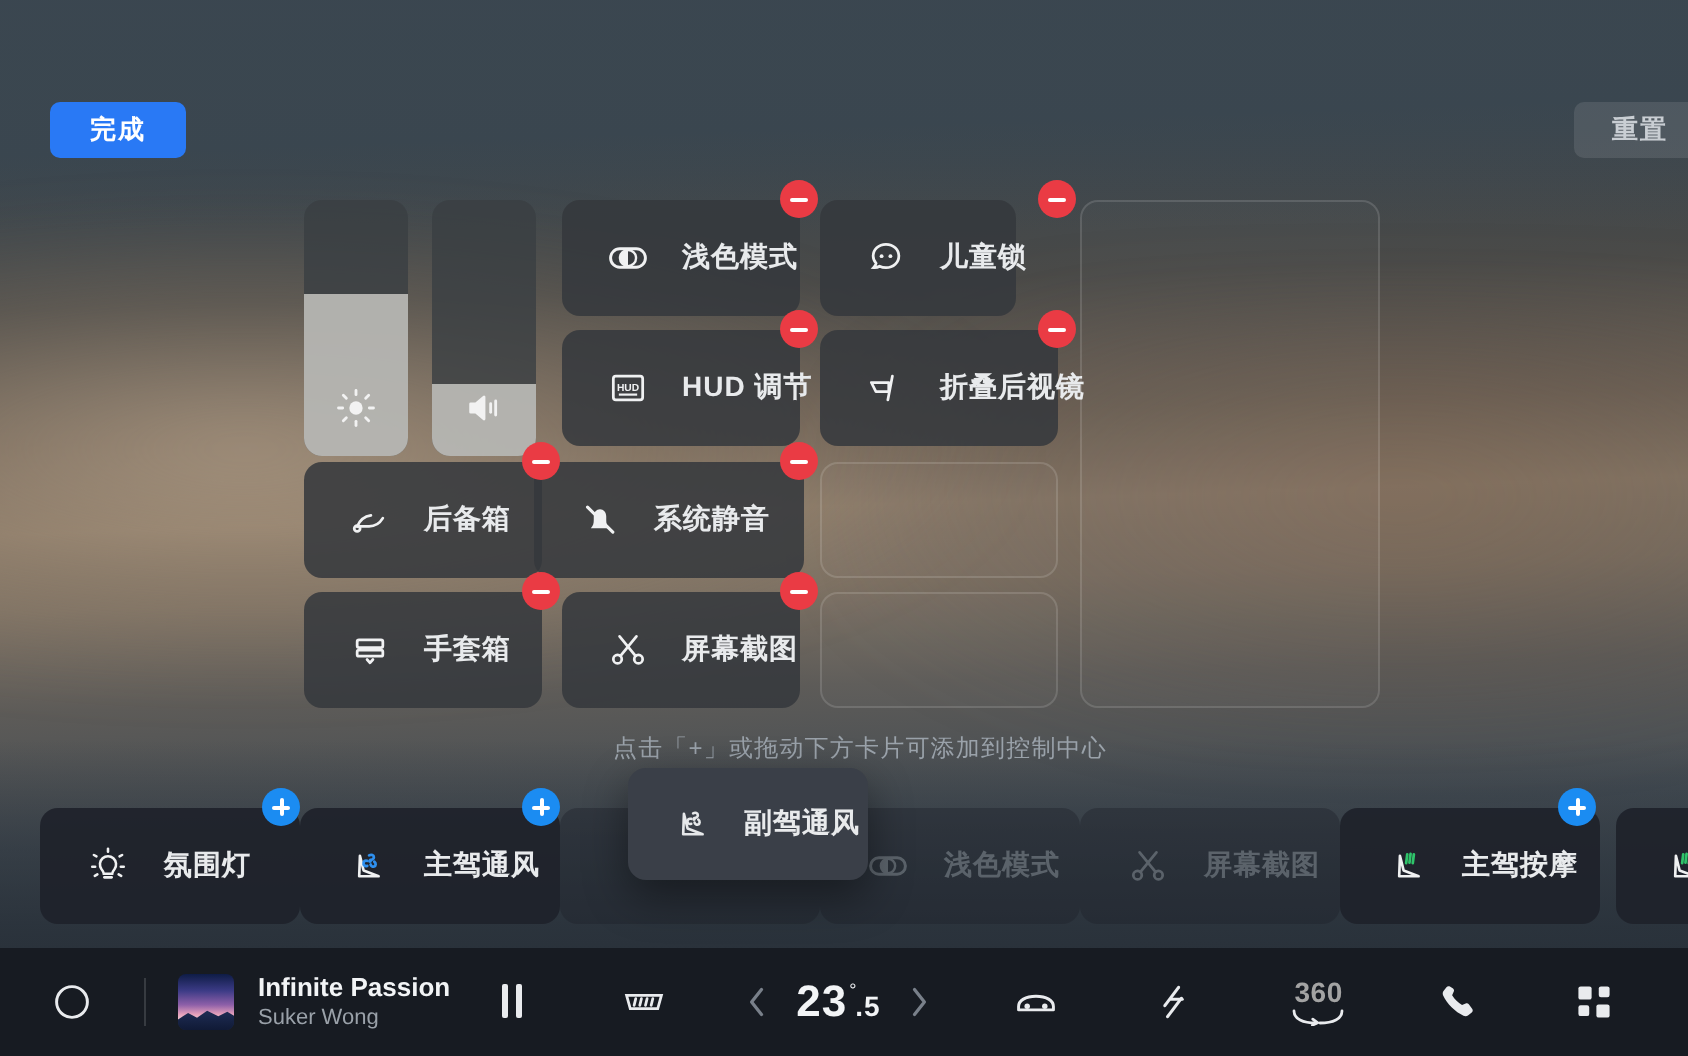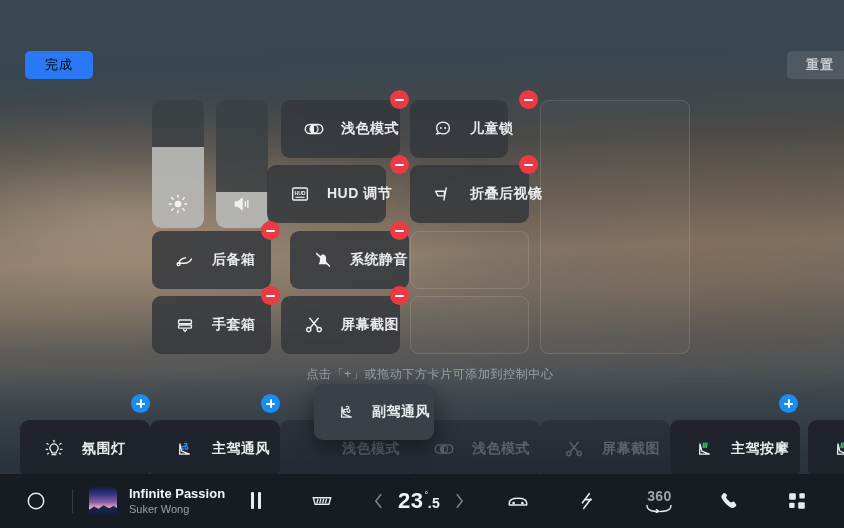--- a/index.html
+++ b/index.html
@@ -38,21 +38,21 @@
 
   
   .lbl { color:#e8eaec; font-size:14px; font-weight:bold; letter-spacing:.5px; white-space:nowrap; }
   svg { display:block; }
 
   
   #done-btn {
     position:absolute; left:25px; top:51px; width:68px; height:28px;
     background:#2979f5; border-radius:5px;
     display:flex; align-items:center; justify-content:center;
-    color:#000000; font-size:13px; font-weight:normal; letter-spacing:1px;
+    color:#ffffff; font-size:13px; font-weight:bold; letter-spacing:1px;
     cursor:pointer;
   }
   #reset-btn {
     position:absolute; left:753px; top:51px; width:66px; height:28px;
     background:rgba(255,255,255,.10); border-radius:5px;
     display:flex; align-items:center; justify-content:center;
     color:#c9ced3; font-size:13px; font-weight:bold; letter-spacing:1px;
     cursor:pointer;
     margin-left:34px;
   }
@@ -111,21 +111,20 @@
     color:#9aa2aa; font-size:12px; letter-spacing:.6px;
   }
 
   
   #tray { position:absolute; left:0; top:398px; width:844px; height:70px; }
   .tray-card {
     position:absolute; top:6px; height:58px; border-radius:9px;
     background:rgba(30,34,42,.92);
     display:flex; align-items:center; padding-left:22px; gap:16px;
     cursor:pointer;
-    margin-top:16px;
   }
   .tray-card .ticon { width:24px; display:flex; justify-content:center; flex:0 0 auto; }
   .tray-card.disabled { opacity:.45; }
   .tray-card.disabled .lbl { color:#8d949b; }
 
   #drag-card {
     position:absolute; left:314px; top:384px; width:120px; height:56px;
     border-radius:9px; background:#3a3f48;
     display:flex; align-items:center; padding-left:20px; gap:14px;
     box-shadow:0 8px 22px rgba(0,0,0,.42); z-index:40; cursor:grabbing;
@@ -226,21 +225,21 @@
         <circle cx="9.6" cy="11" r="1.05" fill="#f0f1f2" stroke="none"></circle>
         <circle cx="14.4" cy="11" r="1.05" fill="#f0f1f2" stroke="none"></circle>
       </svg>
     </span>
     <span class="lbl">儿童锁</span>
   </div>
   <div class="badge minus" style="left:519px; top:90px;">
       <i></i>
     </div>
 
-  <div class="tile" style="left:267px; top:165px; width:119px;">
+  <div class="tile" style="left:281px; top:165px; width:119px;">
     <span class="ticon">
       <svg width="22" height="22" viewBox="0 0 24 24" fill="none" stroke="#f0f1f2" stroke-width="1.5">
         <rect x="4" y="5.5" width="16" height="13" rx="1.4"></rect>
         <text x="12" y="13.4" font-size="5.6" font-family="Liberation Sans, sans-serif" font-weight="bold" fill="#f0f1f2" stroke="none" text-anchor="middle">HUD</text>
         <line x1="7" y1="15.6" x2="17" y2="15.6" stroke-width="1.2"></line>
       </svg>
     </span>
     <span class="lbl">HUD 调节</span>
   </div>
   <div class="badge minus" style="left:390px; top:155px;">
@@ -267,21 +266,21 @@
         <path d="M5 15.5c1.5-3.5 4-5.5 7.5-6"></path>
         <circle cx="5" cy="16.6" r="1.6"></circle>
       </svg>
     </span>
     <span class="lbl">后备箱</span>
   </div>
   <div class="badge minus" style="left:261px; top:221px;">
       <i></i>
     </div>
 
-  <div class="tile" style="left:290px; top:231px; width:119px;align-items:center;">
+  <div class="tile" style="left:267px; top:231px; width:135px;align-items:center;">
     <span class="ticon">
       <svg width="22" height="22" viewBox="0 0 24 24" fill="none" stroke="#f0f1f2" stroke-width="1.5" stroke-linecap="round">
         <path d="M7 16.5h10c-1.3-1.3-1.6-2.6-1.6-4.6V10c0-2.2-1.5-3.9-3.4-3.9S8.6 7.8 8.6 10v1.9c0 2-.3 3.3-1.6 4.6z" fill="#f0f1f2" stroke="none"></path>
         <line x1="5.2" y1="5" x2="19" y2="18.6" stroke-width="1.7"></line>
       </svg>
     </span>
     <span class="lbl">系统静音</span>
   </div>
   <div class="badge minus" style="left:390px; top:221px;">
       <i></i>

